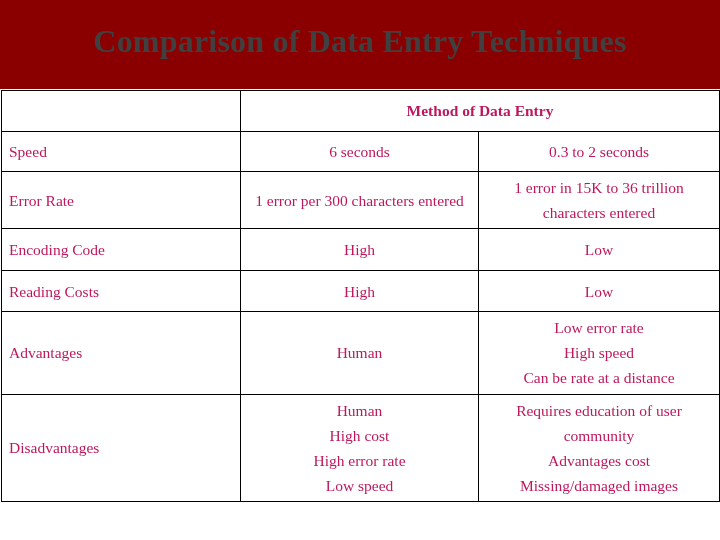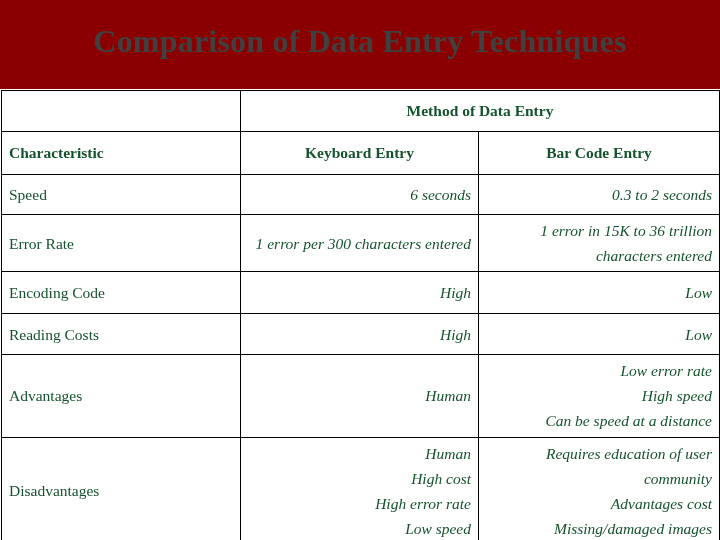--- a/index.html
+++ b/index.html
@@ -57,21 +57,21 @@
     border-collapse: collapse;
     table-layout: fixed;
     background: #ffffff;
   }
   #data-table td {
     border: 1.5px solid #000000;
     vertical-align: middle;
     font-family: "Liberation Serif", "DejaVu Serif", serif;
     font-size: 15.5px;
     line-height: 1.62;
-    color: #14532d;
+    color: #be185d;
     padding: 3px 7px 3px 7px;
     box-sizing: border-box;
   }
   .col-char { width: 239px; }
   .col-kb   { width: 238px; }
   .col-bc   { width: 241px; }
 
   td.hdr-blank { height: 41px; }
   td.hdr-span {
     text-align: center;
@@ -80,22 +80,21 @@
   }
   td.hdr-col {
     text-align: center;
     font-weight: bold;
     height: 43px;
   }
   td.rowlabel {
     text-align: left;
   }
   td.cell {
-    text-align: right;
-    font-style: italic;
+    text-align: center;
   }
   .lines span { display: block; }
 
   
   tr.r-speed    td { height: 40px; }
   tr.r-error    td { height: 52px; }
   tr.r-encoding td { height: 42px; }
   tr.r-reading  td { height: 41px; }
   tr.r-adv      td { height: 80px; }
   tr.r-dis      td { height: 100px; }
@@ -111,25 +110,20 @@
   <table id="data-table">
     <colgroup>
       <col class="col-char">
       <col class="col-kb">
       <col class="col-bc">
     </colgroup>
     <tbody>
       <tr>
         <td class="hdr-blank"></td>
         <td class="hdr-span" colspan="2">Method of Data Entry</td>
-      </tr>
-      <tr>
-        <td class="hdr-col" style="text-align:left;">Characteristic</td>
-        <td class="hdr-col">Keyboard Entry</td>
-        <td class="hdr-col">Bar Code Entry</td>
       </tr>
 
       <tr class="r-speed">
         <td class="rowlabel">Speed</td>
         <td class="cell">6 seconds</td>
         <td class="cell">0.3 to 2 seconds</td>
       </tr>
 
       <tr class="r-error">
         <td class="rowlabel">Error Rate</td>
@@ -148,21 +142,21 @@
         <td class="cell">High</td>
         <td class="cell">Low</td>
       </tr>
 
       <tr class="r-adv">
         <td class="rowlabel">Advantages</td>
         <td class="cell">Human</td>
         <td class="cell lines">
             <span>Low error rate</span>
             <span>High speed</span>
-            <span>Can be speed at a distance</span>
+            <span>Can be rate at a distance</span>
           </td>
       </tr>
 
       <tr class="r-dis">
         <td class="rowlabel">Disadvantages</td>
         <td class="cell lines">
             <span>Human</span>
             <span>High cost</span>
             <span>High error rate</span>
             <span>Low speed</span>

